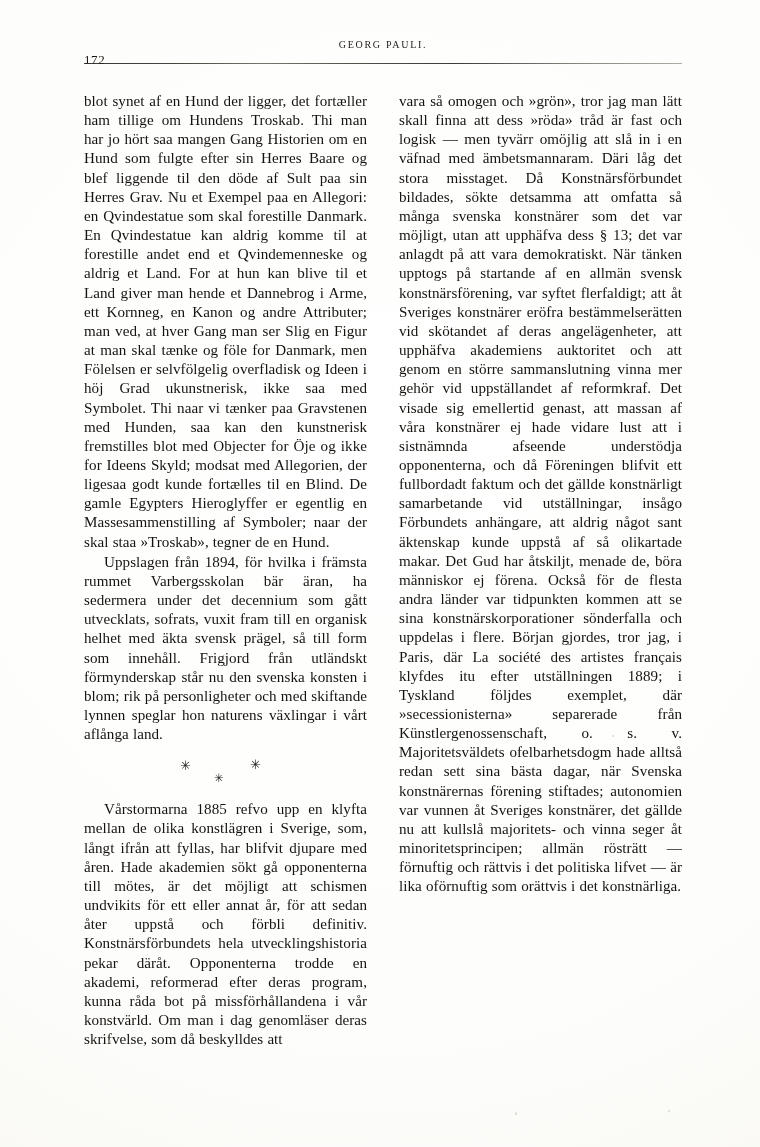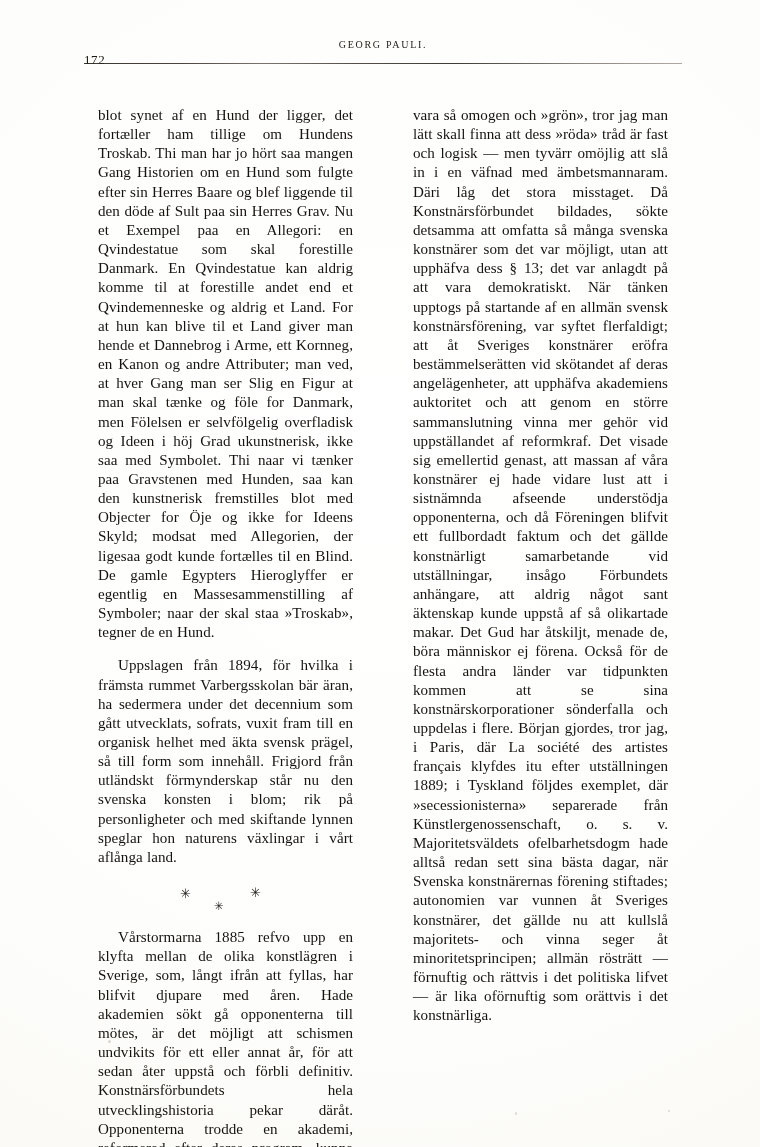--- a/index.html
+++ b/index.html
@@ -81,21 +81,21 @@
     top: 56px;
     width: 598px;
     display: flex;
     gap: 32px;
   }
   .col {
     width: 283px;
   }
 
   p.para {
-    margin: 14px;
+    margin: 0;
     text-align: justify;
     text-align-last: left;
     font-size: 15.1px;
     line-height: 19.15px;
     letter-spacing: 0.05px;
     word-spacing: 0.3px;
     -webkit-hyphens: none;
     hyphens: none;
   }
   p.para.indent {

